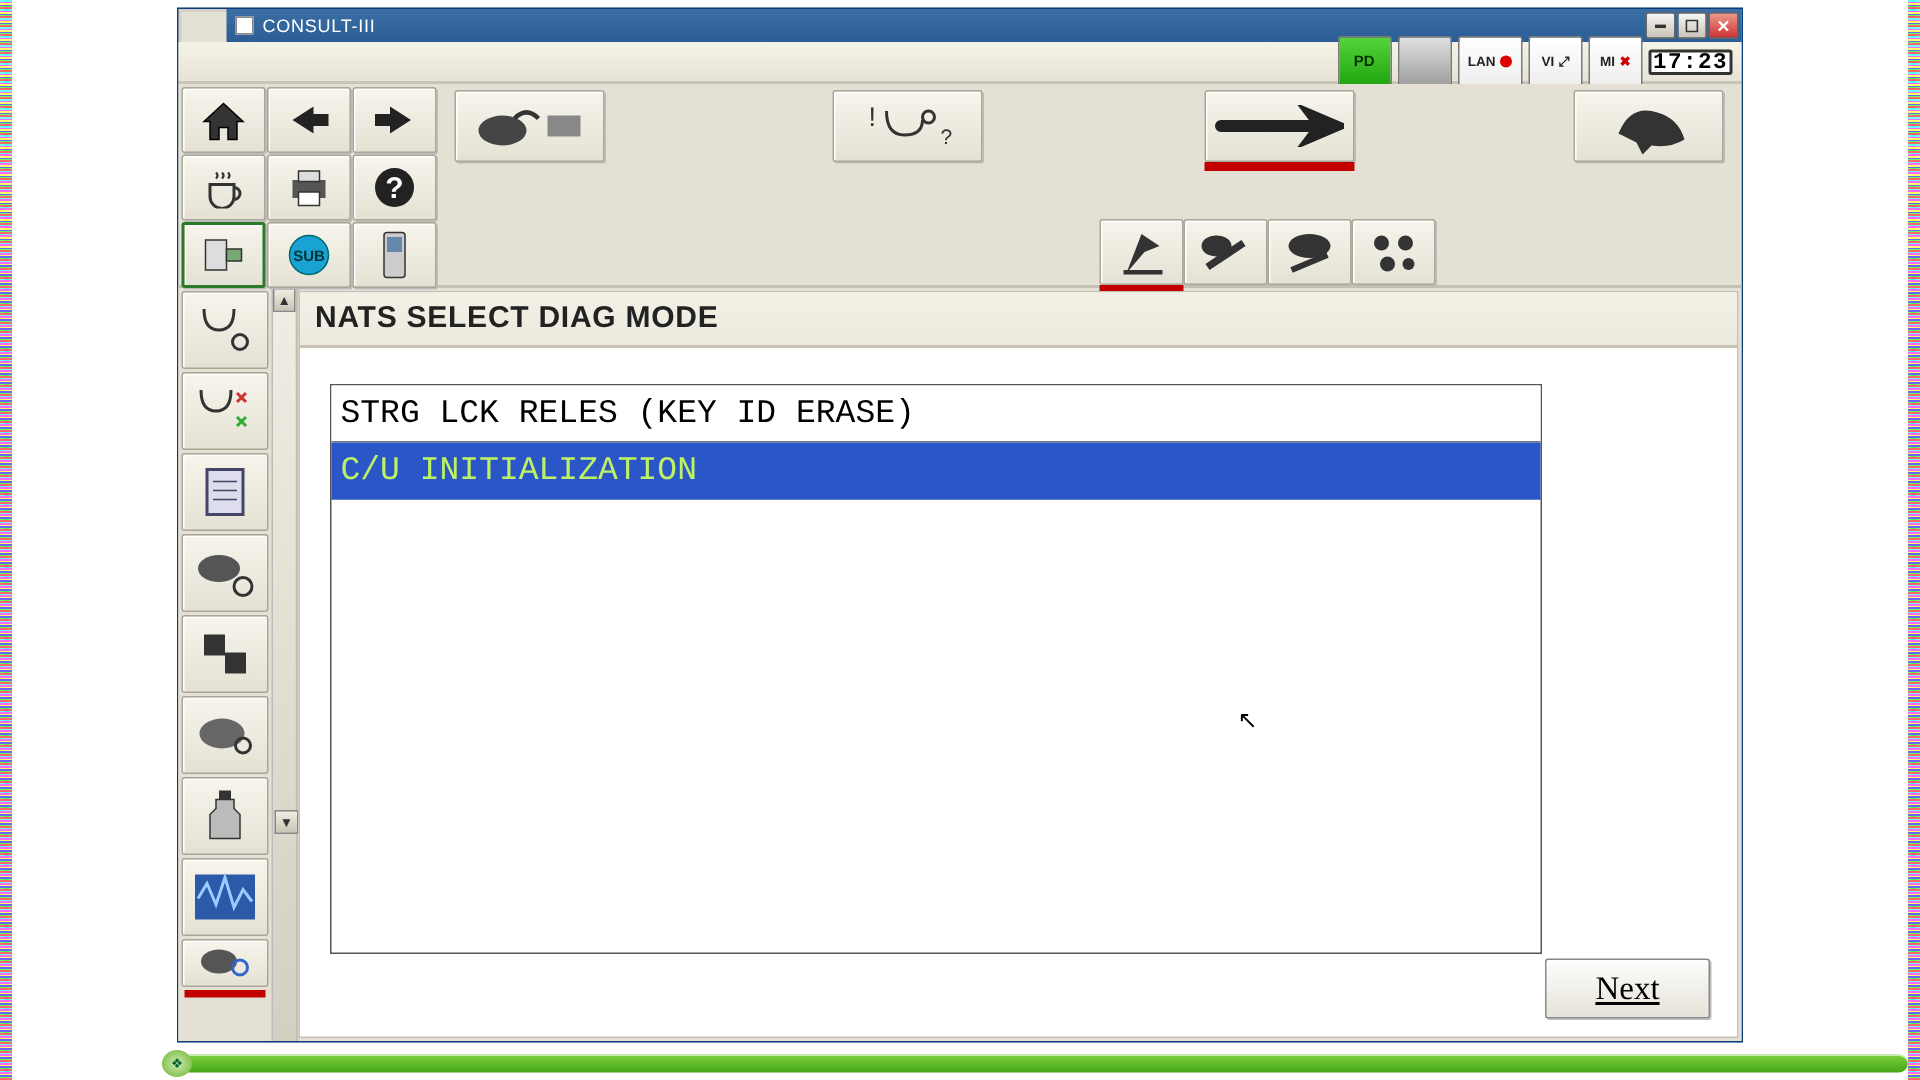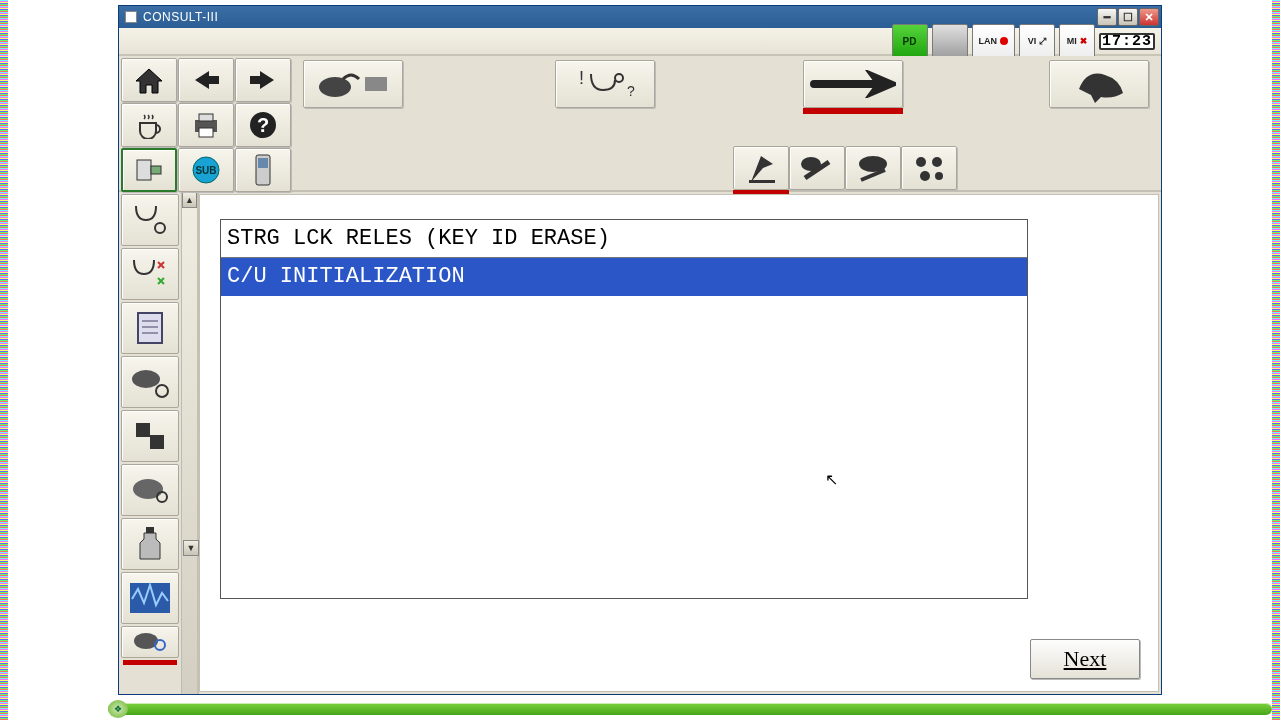--- a/index.html
+++ b/index.html
@@ -32,20 +32,21 @@
   }
   .titlebar {
     height: 22px;
     background: linear-gradient(#3a6ea5,#2a5e94);
     color: #fff;
     display: flex;
     align-items: center;
     font-size: 12px;
     padding-left: 6px;
     gap: 6px;
+    margin-left: 32px;
   }
   .titlebar .app-icon { width: 12px; height: 12px; background:#fff; border:1px solid #888;}
   .titlebar .title-text { flex: 1; letter-spacing: .5px; font-family: Tahoma, sans-serif; }
   .winbtns { display: flex; gap:0; padding:2px; }
   .winbtn {
     width: 20px; height: 18px;
     background: linear-gradient(#f7f7f7,#c9c3b6);
     border: 1px solid #666; border-radius:2px;
     display:flex;align-items:center;justify-content:center;
     font-size:11px;font-weight:bold;color:#333;margin-left:1px;
@@ -143,21 +144,21 @@
     border:1px solid #555;
     background:#fff;
     height:380px;
     display:flex;flex-direction:column;
   }
   .list-row{
     font:22px "Courier New",monospace;
     padding:6px 6px; border-bottom:1px solid #777;
     background:#fff; color:#000; cursor:default;
   }
-  .list-row.selected{background:#2a56c8;color:#ffffff;border-bottom:1px solid #2a56c8;}
+  .list-row.selected{background:#2a56c8;color:#bef264;border-bottom:1px solid #2a56c8;}
   .next-btn{
     position:absolute; right:18px; bottom:12px;
     width:110px;height:40px;
     border:1px solid #888;border-radius:2px;
     background:linear-gradient(#fdfdfd,#e5e2d7);
     font:22px "Times New Roman",serif;
     display:flex;align-items:center;justify-content:center;
     box-shadow:1px 1px 0 #bbb;
     text-decoration:underline;
   }
@@ -395,20 +396,21 @@
         </div>
         <div class="left-scroll">
           <div class="sb-btn">▲</div>
           <div style="flex:1"></div>
           <div class="sb-btn" style="position:absolute;bottom:138px;left:64px;width:16px">▼</div>
         </div>
       </div>
     </div>
 
     <div class="main-panel">
+      <div class="panel-title">NATS SELECT DIAG MODE</div>
 
       <div class="list-box">
         <div class="list-row">STRG LCK RELES (KEY ID ERASE)</div>
         <div class="list-row selected">C/U INITIALIZATION</div>
       </div>
 
       <div class="cursor">↖</div>
 
       <div class="next-btn">Next</div>
     </div>

